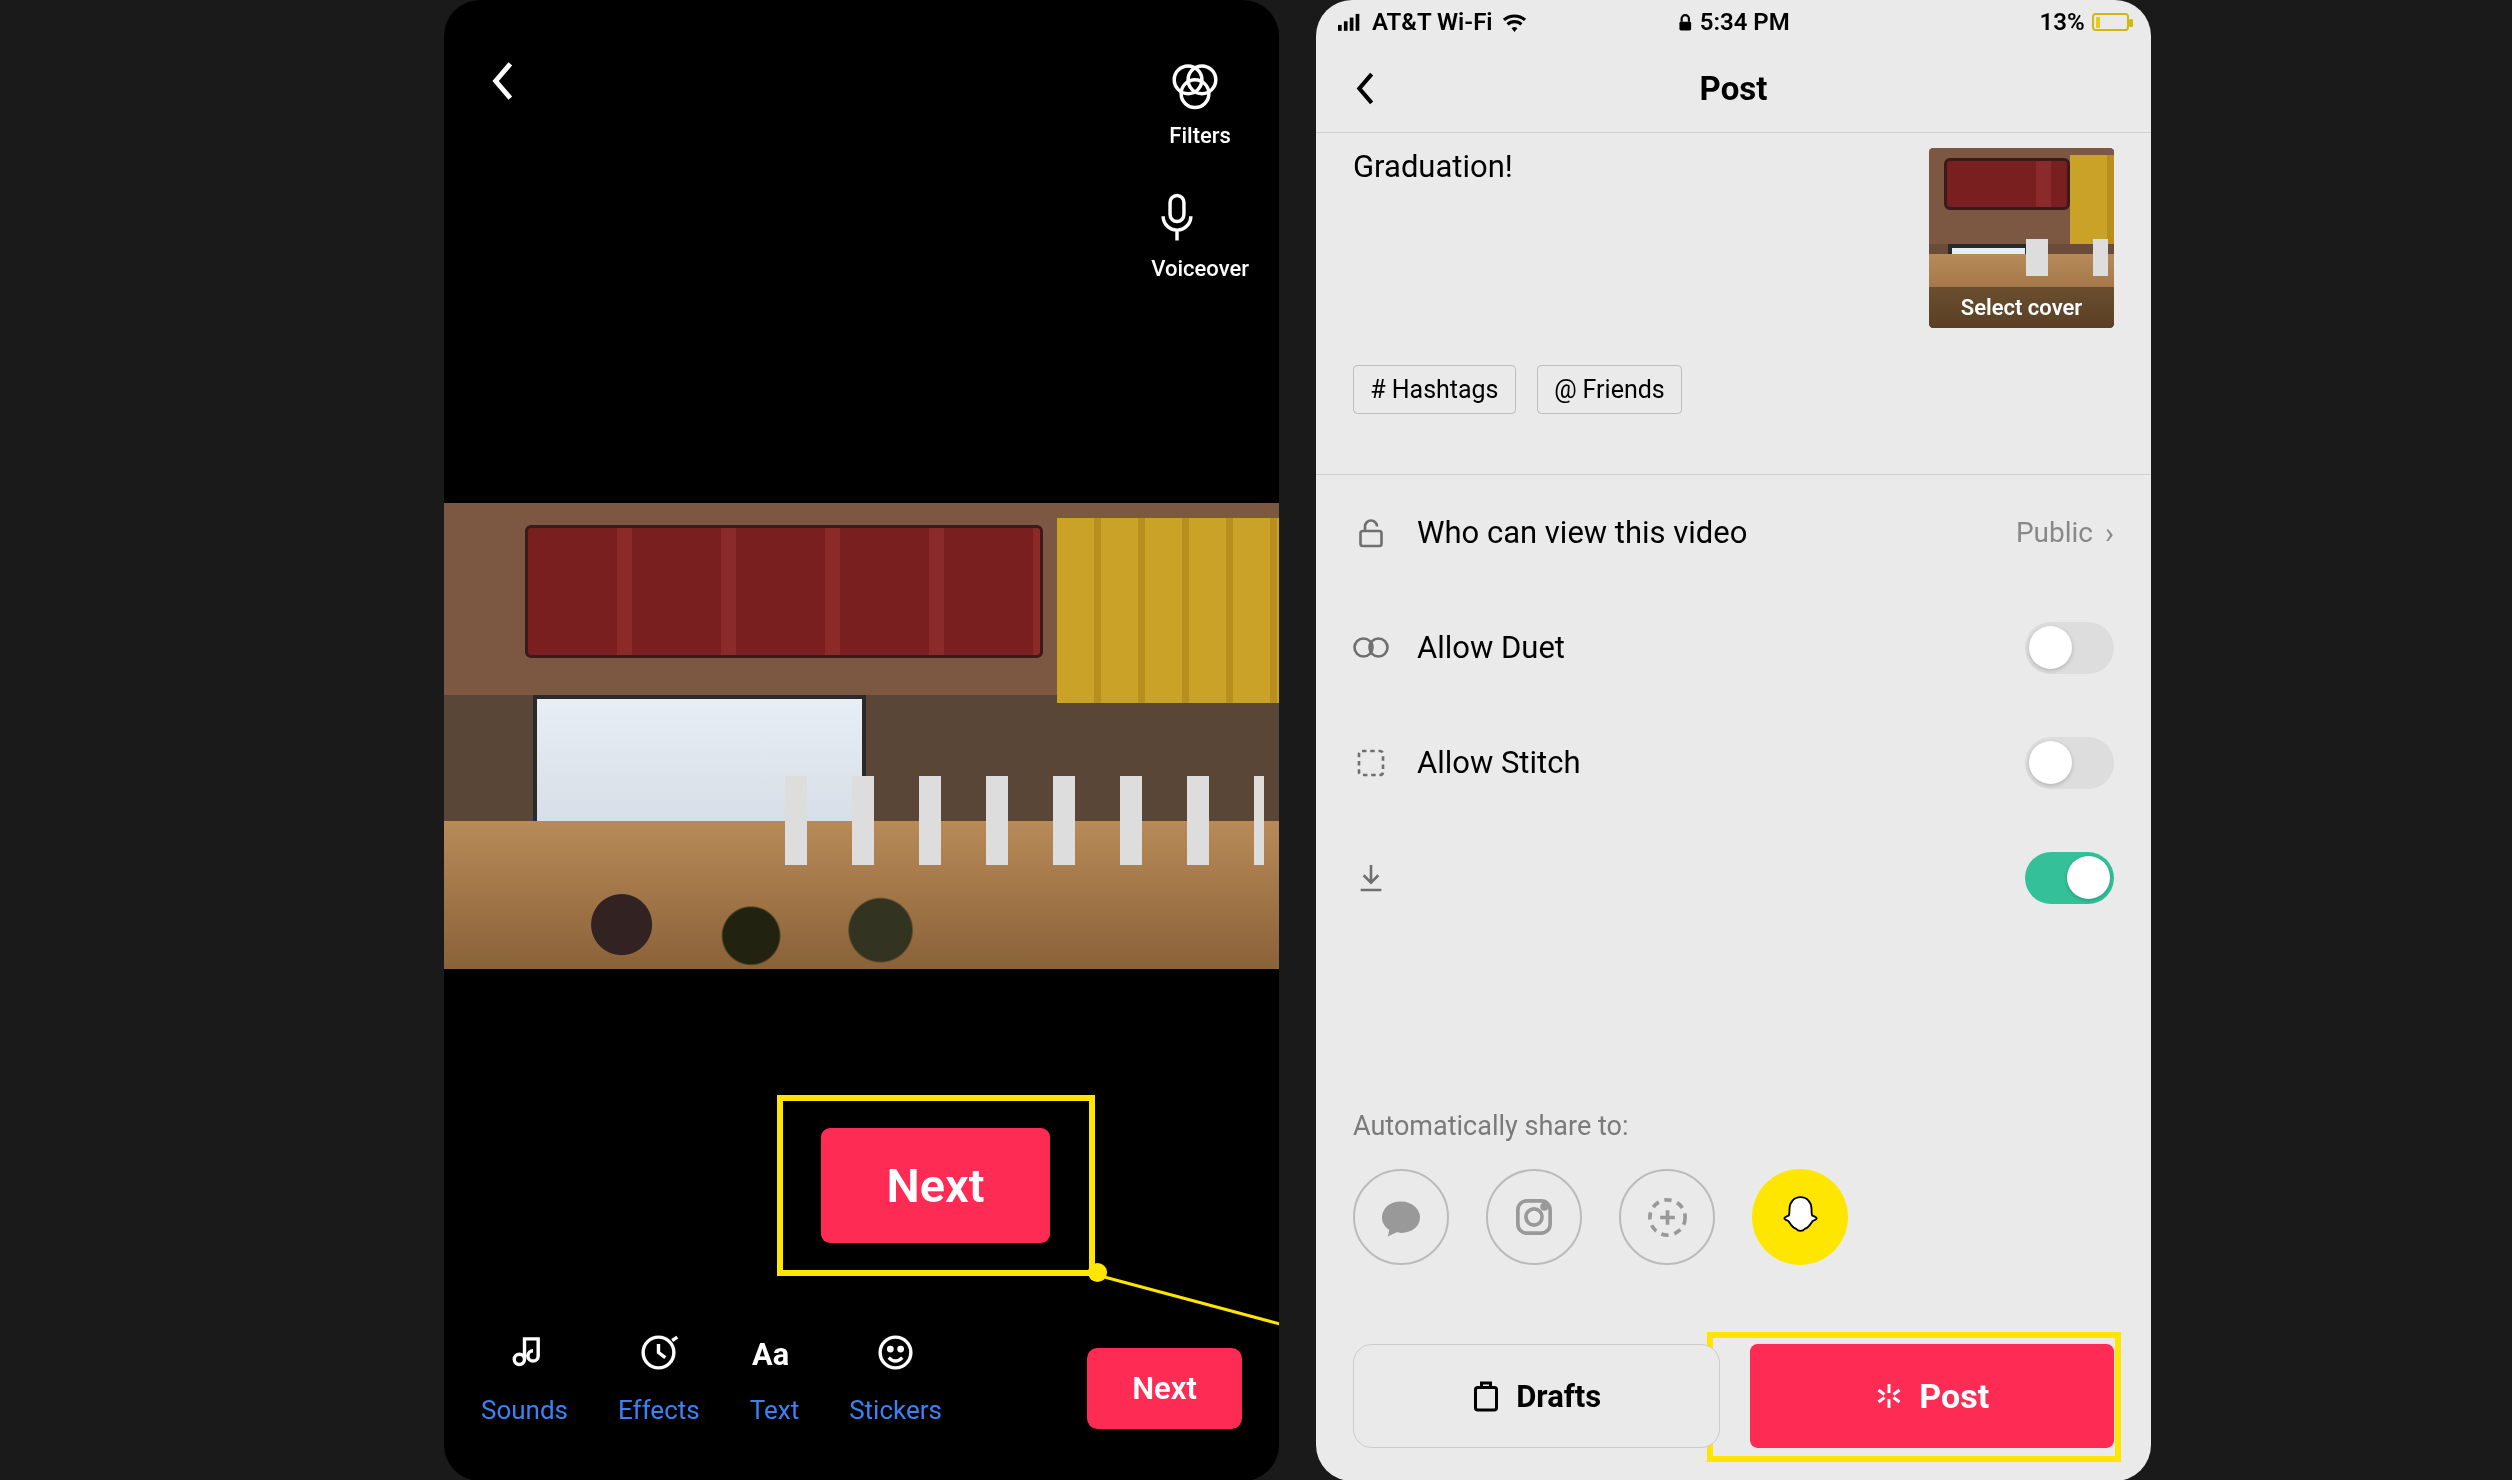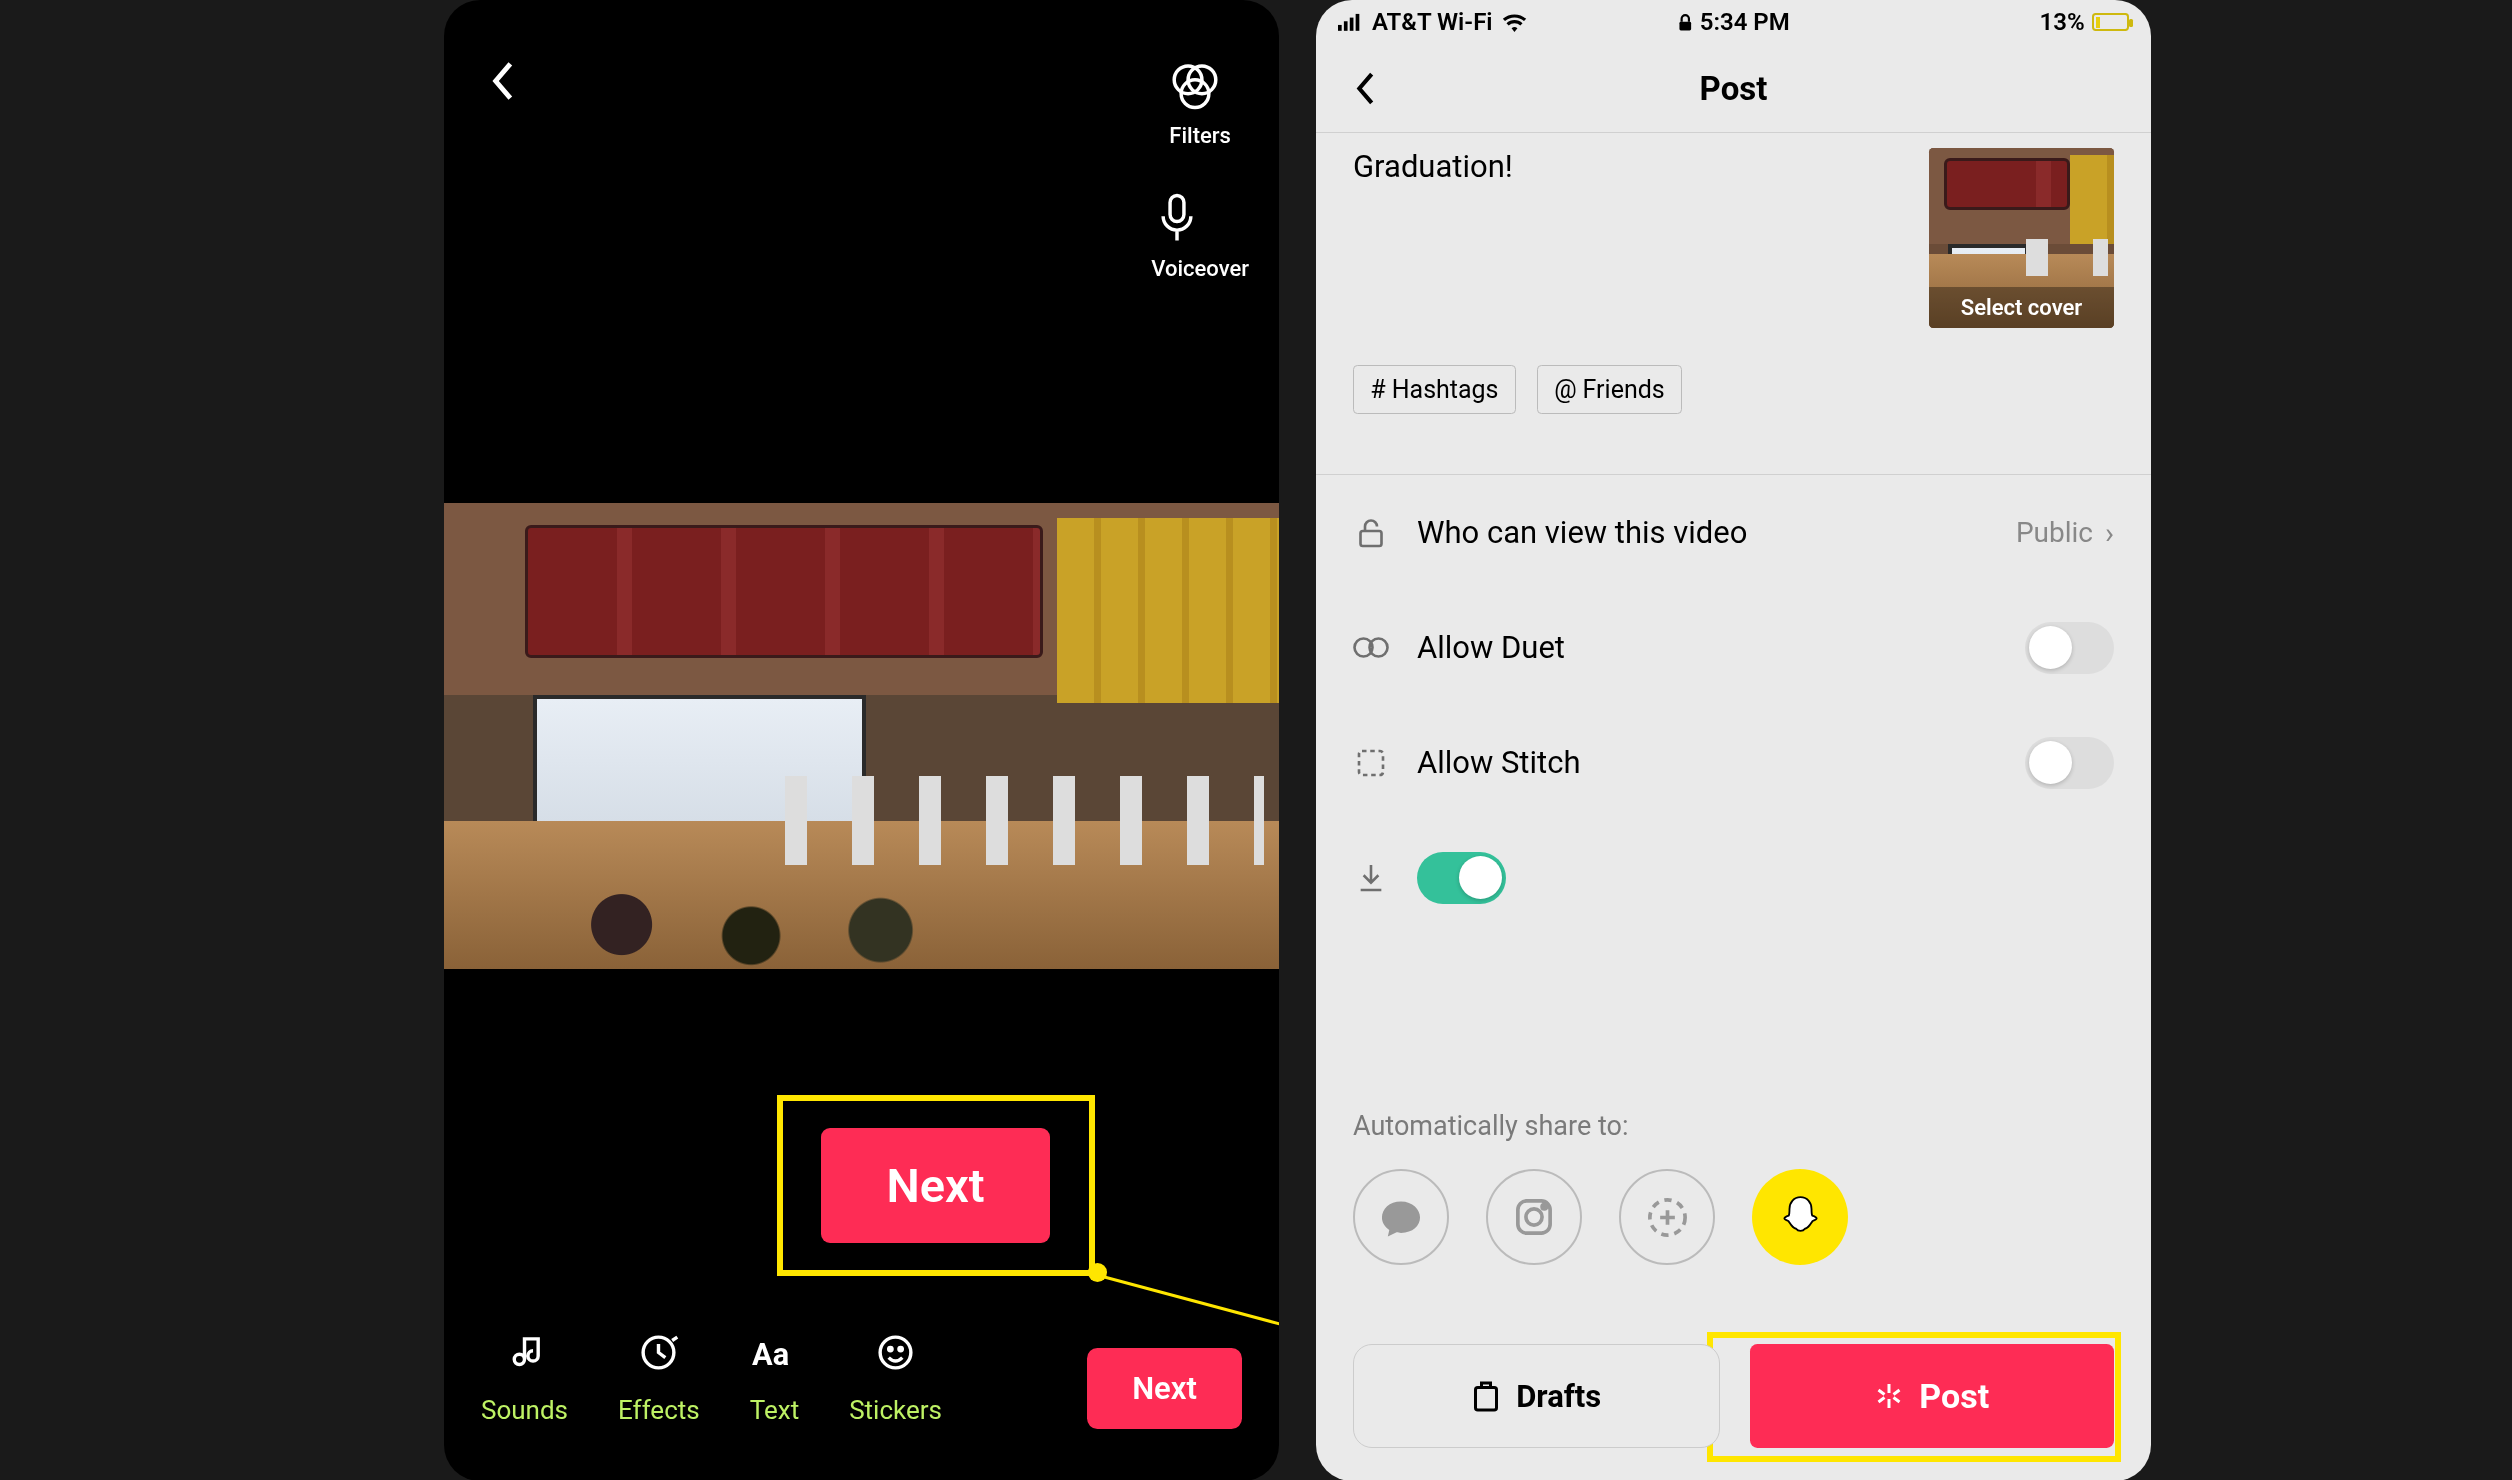--- a/index.html
+++ b/index.html
@@ -84,21 +84,21 @@
   }
   .hl-dot {
     position:absolute; left:644px; top:1263px; width:19px; height:19px;
     background:#ffe600; border-radius:50%;
   }
 
   .ed-bottom {
     position:absolute; left:0; right:0; bottom:37px; height:133px;
     display:flex; align-items:center; padding-left:37px; gap:50px;
   }
-  .ed-btool { display:flex; flex-direction:column; align-items:center; gap:20px; color:#bef264; }
+  .ed-btool { display:flex; flex-direction:column; align-items:center; gap:20px; color:#3b82f6; }
   .ed-btool-icon { width:44px; height:44px; display:flex; align-items:center; justify-content:center; }
   .ed-btool span { font-size:26px; }
   .btn-next-small {
     position:absolute; right:37px; bottom:52px; width:155px; height:81px;
     background:#fe2c55; color:#fff; font-size:31px; font-weight:600;
     display:flex; align-items:center; justify-content:center; border-radius:10.4px;
   }
 
   
   .post { background:#eaeaea; }
@@ -153,21 +153,21 @@
     display:flex; align-items:center; justify-content:center;
   }
 
   .settings {
     position:absolute; top:474px; left:0; right:0;
     display:flex; flex-direction:column;
     border-top:0.7px solid #d0d0d0;
   }
   .row {
     height:115px; display:flex; align-items:center; padding:0 37px;
-    font-size:31px; color:#000;
+    font-size:31px; color:#000;justify-content:space-between;
   }
   .row-icon { width:36px; height:36px; margin-right:28px; display:flex;align-items:center;justify-content:center; color:#6f6f6f;}
   .row-title { flex:1; }
   .row-right { color:#888; font-size:28px; margin-right:12px; }
   .chev { color:#888; font-size:30px; }
 
   .toggle { width:89px; height:52px; border-radius:30px; position:relative; }
   .toggle.on { background:#34c19a; }
   .toggle.off { background:#ddd; }
   .toggle .knob {

